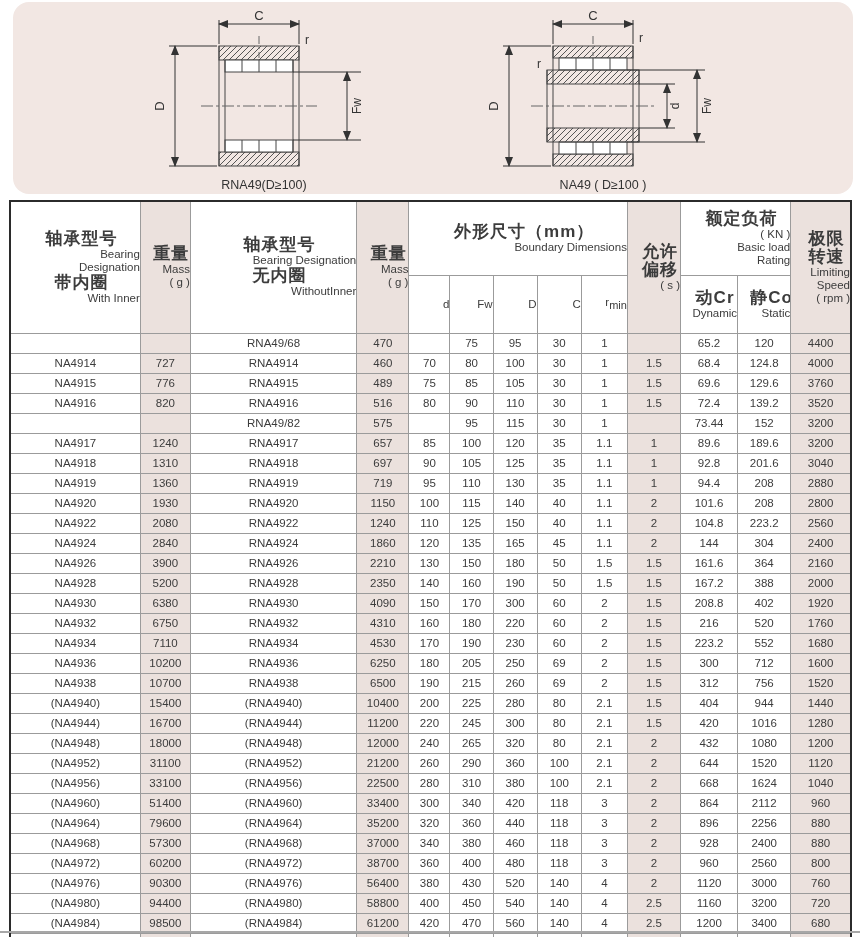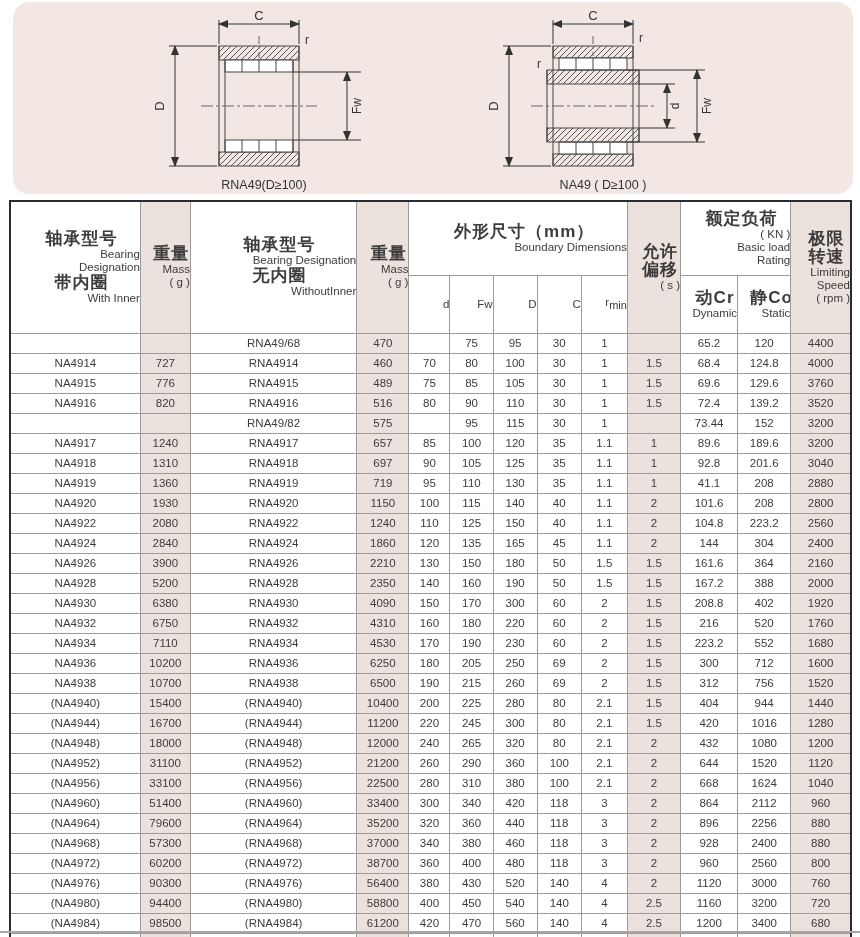--- a/index.html
+++ b/index.html
@@ -374,21 +374,21 @@
           <td class="left">NA4919</td>
           <td class="pink">1360</td>
           <td class="left">RNA4919</td>
           <td class="pink">719</td>
           <td>95</td>
           <td>110</td>
           <td>130</td>
           <td>35</td>
           <td>1.1</td>
           <td class="pink">1</td>
-          <td>41.1</td>
+          <td>94.4</td>
           <td>208</td>
           <td class="pink">2880</td>
         </tr>
         <tr>
           <td class="left">NA4920</td>
           <td class="pink">1930</td>
           <td class="left">RNA4920</td>
           <td class="pink">1150</td>
           <td>100</td>
           <td>115</td>

